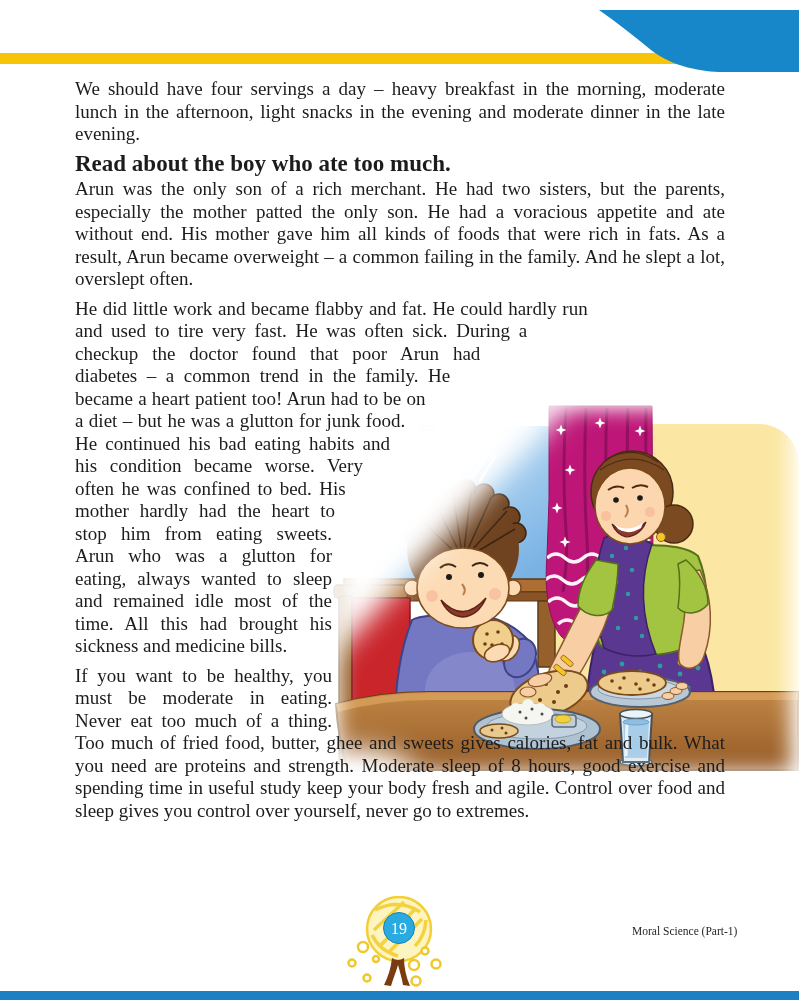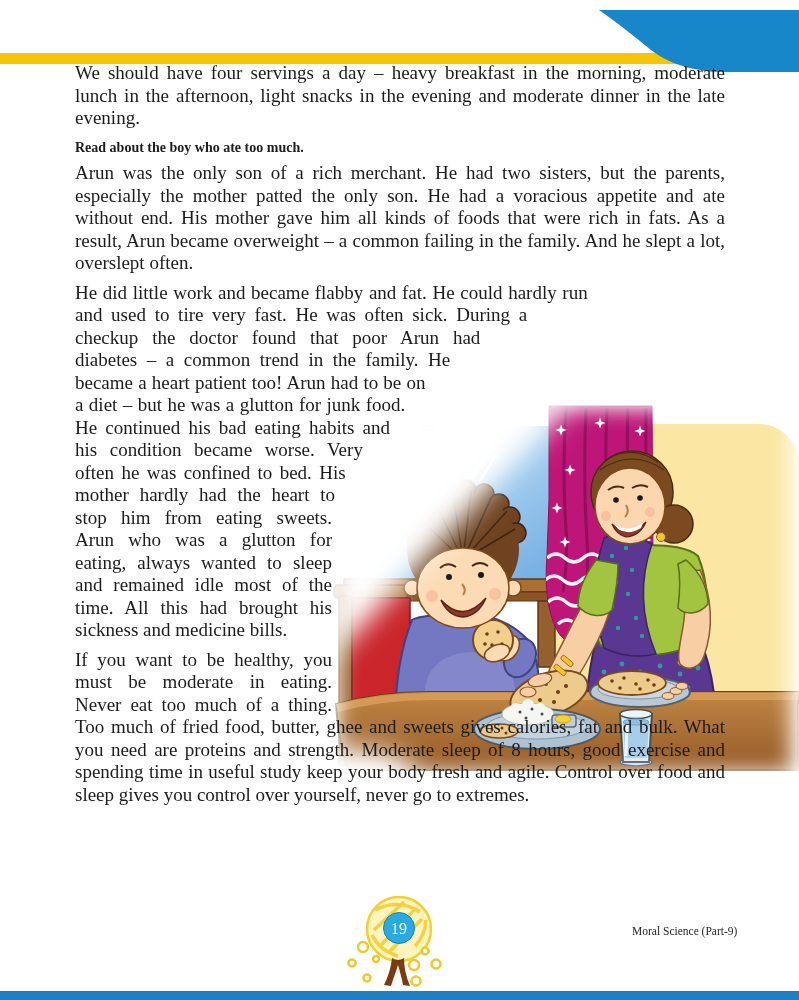--- a/index.html
+++ b/index.html
@@ -5,25 +5,25 @@
   html,body { margin:0; padding:0; background:#fff; }
   .page {
     position:relative; width:799px; height:1000px; background:#ffffff;
     font-family:"Liberation Serif", serif; overflow:hidden;
   }
   
   .top-bar { position:absolute; top:53px; left:0; width:100%; height:11px; z-index:0; }
   .corner-svg { position:absolute; top:0; right:0; z-index:1; display:block; }
   
   .content {
-    position:absolute; left:75px; top:62px; width:650px; z-index:3;
+    position:absolute; left:75px; top:78px; width:650px; z-index:3;
     font-size:19px; line-height:22.5px; color:#1c1c1c; text-align:justify;
   }
   .para { margin:0 0 7px 0; }
-  .heading { margin:0 0 3px 0; font-weight:bold; font-size:14px; }
+  .heading { margin:0 0 3px 0; font-weight:bold; font-size:23px; }
   .illus-spacer {
     float:right; width:396px; height:426px; shape-margin:3px;
     shape-outside: polygon(396px 23px, 266px 23px, 201px 47px, 151px 71px,
       121px 94px, 96px 117px, 76px 140px, 61px 163px, 31px 186px, 16px 209px,
       6px 233px, 6px 426px, 396px 426px);
   }
   .illustration-svg { position:absolute; left:330px; top:400px; z-index:1; }
   
   .emblem-svg { position:absolute; left:345px; top:896px; z-index:2; }
   .book-title {
@@ -322,16 +322,16 @@
       <circle cx="414" cy="965" r="5"></circle>
         <circle cx="425" cy="951" r="3.5"></circle>
         <circle cx="436" cy="964" r="4.5"></circle>
       <circle cx="367" cy="978" r="3.5"></circle>
         <circle cx="416" cy="981" r="4.5"></circle>
     </g>
     <circle cx="399" cy="928" r="15.5" stroke="#1584B8" stroke-width="1" fill="#29ABE2"></circle>
     <text x="399" y="934" text-anchor="middle" font-family="Liberation Serif, serif" font-size="16" fill="#ffffff">19</text>
   </svg>
 
-  <div class="book-title">Moral Science (Part-9)</div>
+  <div class="book-title">Moral Science (Part-1)</div>
 
   <div class="bottom-bar" style="background: rgb(27, 128, 196);"></div>
 </div>
 
 </body></html>

